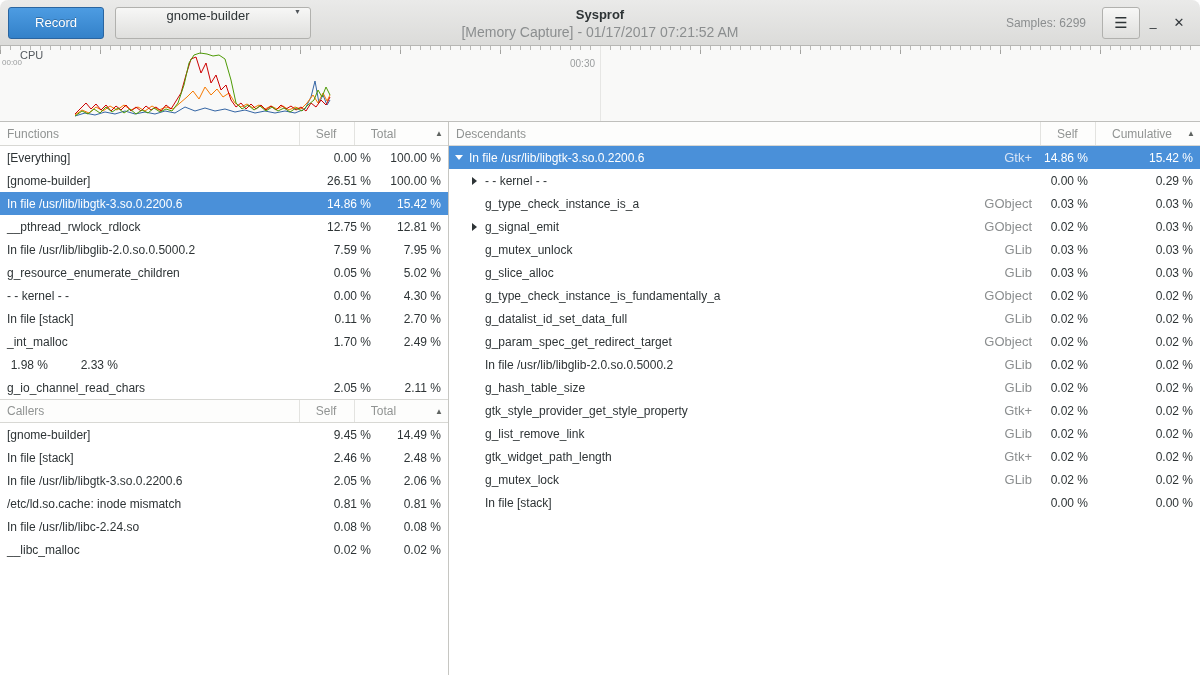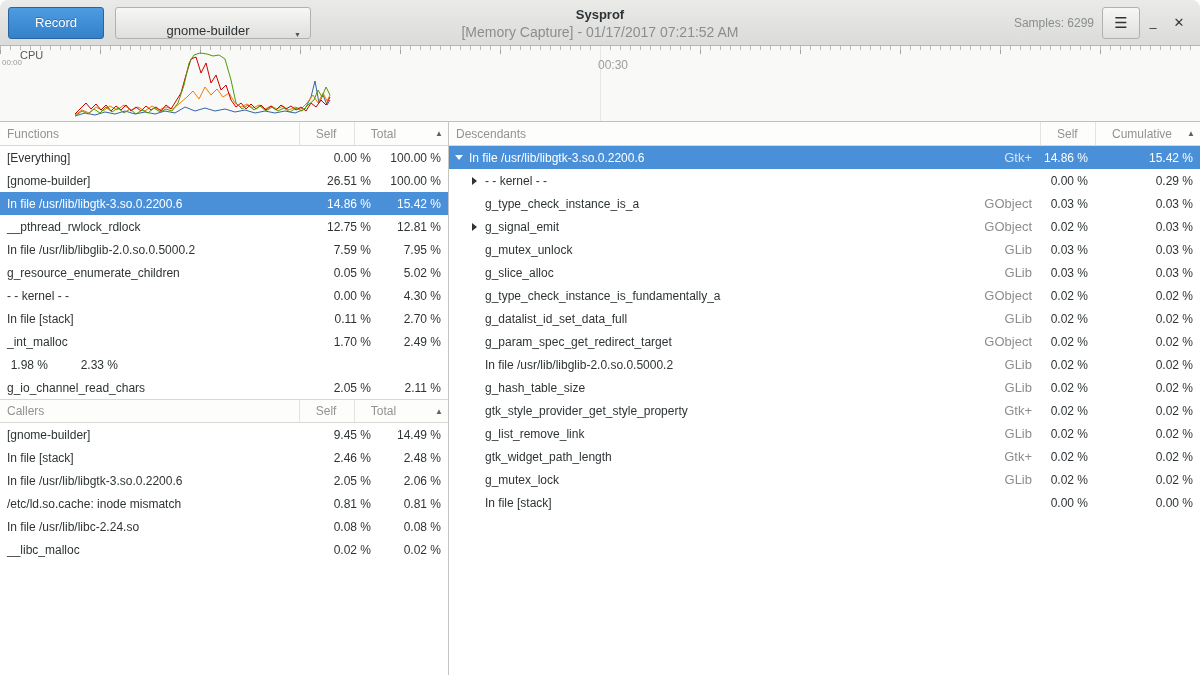--- a/index.html
+++ b/index.html
@@ -10,49 +10,49 @@
 
   
   .headerbar { flex:0 0 46px; position:relative; display:flex; align-items:center;
     padding:0 8px; background:linear-gradient(#eaeae9,#dbdbd9);
     border-bottom:1px solid #b7b7b4; }
   .btn { height:32px; border-radius:3px; font-size:13px; cursor:pointer;
     font-family:inherit; }
   .record-btn { width:96px; background:linear-gradient(#4d9ce2,#3381c9);
     border:1px solid #2a65a0; color:#ffffff; margin-right:11px;
     text-shadow:0 -1px 0 rgba(0,0,0,0.25); }
-  .process-select { width:196px; display:flex; align-items:flex-end;
+  .process-select { width:196px; display:flex; align-items:flex-start;
     background:linear-gradient(#f7f7f6,#dfdfdd); border:1px solid #b1b1ae;
     color:#2e3436; position:relative; padding:0 20px 0 10px; }
   .process-select .lbl { flex:1; text-align:center; }
   .process-select .arrow { position:absolute; right:9px; font-size:7px; color:#50555a; }
   .title-block { position:absolute; left:50%; top:50%; transform:translate(-50%,-50%);
     text-align:center; white-space:nowrap; }
   .title { font-weight:bold; font-size:13px; color:#2e3436; }
   .subtitle { font-size:14px; color:#8b8e8f; margin-top:2px; }
   .header-right { margin-left:auto; display:flex; align-items:center; }
-  .samples { color:#8b8e8f; font-size:12px; margin-right:8px; }
+  .samples { color:#8b8e8f; font-size:12px; margin-right:16px; }
   .menu-btn { width:38px; background:linear-gradient(#f7f7f6,#dfdfdd);
     border:1px solid #b1b1ae; color:#2e3436; font-size:15px; line-height:1; }
   .win-btn { width:26px; height:30px; border:none; background:transparent;
     color:#34393d; font-size:13px; cursor:pointer; }
   .win-btn.min { padding-top:9px; }
 
   
   .timeline { flex:0 0 76px; position:relative; background:#f9f9f8;
     border-bottom:1px solid #bfbfbc; }
   .ruler { position:absolute; top:0; left:0; right:0; height:8px;
     background-image:
       repeating-linear-gradient(90deg,#b9b9b6 0 1px,transparent 1px 10px),
       repeating-linear-gradient(90deg,#a3a3a0 0 1px,transparent 1px 100px);
     background-size:100% 4px,100% 8px; background-repeat:no-repeat;
     background-position:top left; }
   .cpu-label { position:absolute; top:3px; left:20px; font-size:11px; color:#555a5f; }
   .t-start { position:absolute; top:12px; left:2px; font-size:8px; color:#9a9d9e; }
-  .t-mid { position:absolute; top:12px; left:598px; font-size:12px; color:#9a9d9e; }
+  .t-mid { position:absolute; top:12px; left:570px; font-size:10px; color:#9a9d9e; }
   .mid-line { position:absolute; top:0; bottom:0; left:600px; width:1px; background:#e6e6e4; }
   .graph { position:absolute; left:0; bottom:0; }
 
   
   .main { flex:1; display:flex; background:#ffffff; min-height:0; }
   .panel-left { flex:0 0 448px; display:flex; flex-direction:column; background:#fff; }
   .pane-divider { flex:0 0 1px; background:#c6c6c2; cursor:col-resize; }
   .panel-right { flex:1; display:flex; flex-direction:column; background:#1d4ed8; min-width:0; }
 
   .tbl-header { height:24px; display:flex; align-items:stretch; background:#fdfdfc;

